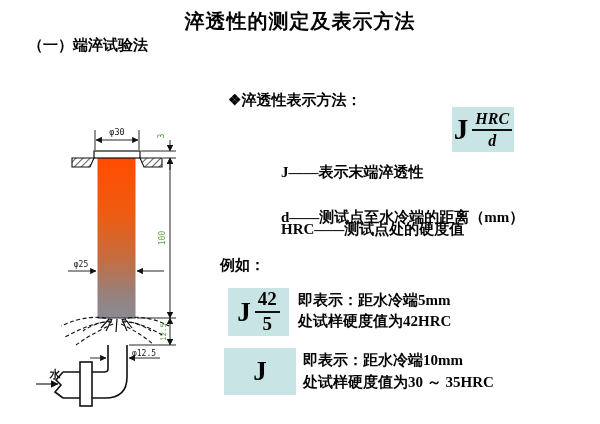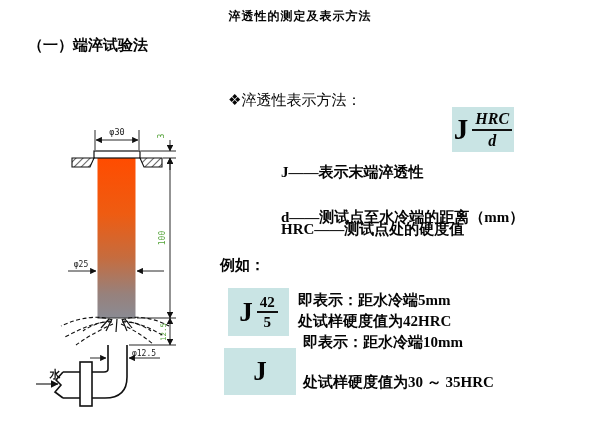--- a/index.html
+++ b/index.html
@@ -3,41 +3,41 @@
 <meta charset="utf-8">
 <style>
   html,body{margin:0;padding:0;}
   body{
     width:600px;height:424px;position:relative;background:#ffffff;overflow:hidden;
     font-family:"Liberation Serif","DejaVu Serif",serif;color:#050505;
   }
   .abs{position:absolute;}
   .title{
     left:0;top:8px;width:600px;text-align:center;
-    font-size:12px;font-weight:700;letter-spacing:1px;
+    font-size:20px;font-weight:700;letter-spacing:1px;
   }
   .subtitle{left:28px;top:36px;font-size:15px;font-weight:700;}
-  .heading{left:228px;top:91px;font-size:15px;font-weight:400;}
+  .heading{left:228px;top:91px;font-size:15px;font-weight:700;}
   .legend-line{left:245px;font-size:15px;font-weight:700;white-space:nowrap;margin-left:36px;}
   .example-label{left:220px;top:256px;font-size:15px;font-weight:700;}
   .ex-text{font-size:15px;font-weight:700;white-space:nowrap;line-height:21px;text-align:center;}
   .fbox{
     background:#c9e4e4;display:flex;align-items:center;justify-content:center;
     gap:4px;font-weight:700;
   }
   .fbox .jletter{font-weight:700;line-height:1;}
   .fraction{display:inline-block;text-align:center;vertical-align:middle;line-height:1.08;}
   .fraction .num{display:block;border-bottom:2px solid #111;padding:0 3px 1px 3px;}
   .fraction .den{display:block;padding-top:1px;}
   .fbox-main{left:452px;top:107px;width:62px;height:45px;}
   .fbox-main .jletter{font-size:29px;}
   .fbox-main .fraction{font-size:16px;font-style:italic;}
   .fbox-ex1{left:228px;top:288px;width:61px;height:48px;}
   .fbox-ex1 .jletter{font-size:27px;}
-  .fbox-ex1 .fraction{font-size:15px;}
+  .fbox-ex1 .fraction{font-size:19px;}
   .fbox-ex2{left:224px;top:348px;width:72px;height:47px;}
   .fbox-ex2 .jletter{font-size:27px;}
   .fbox-ex2 .fraction{font-size:15px;}
   svg text{font-family:"DejaVu Sans Mono","Liberation Mono",monospace;}
 </style>
 </head>
 <body>
 
 <div class="abs title">淬透性的测定及表示方法</div>
 <div class="abs subtitle">（一）端淬试验法</div>
@@ -148,14 +148,14 @@
     <span class="num">42</span>
     <span class="den">5</span>
   </span>
 </div>
 <div class="abs ex-text" style="left:298px;top:290px;">即表示：距水冷端5mm</div>
 <div class="abs ex-text" style="left:298px;top:311px;">处试样硬度值为42HRC</div>
 
 <div class="abs fbox fbox-ex2">
   <span class="jletter">J</span>
 </div>
-<div class="abs ex-text" style="left:303px;top:332px;">即表示：距水冷端10mm</div>
+<div class="abs ex-text" style="left:303px;top:350px;">即表示：距水冷端10mm</div>
 <div class="abs ex-text" style="left:303px;top:372px;">处试样硬度值为30 ～ 35HRC</div>
 
 </body></html>

